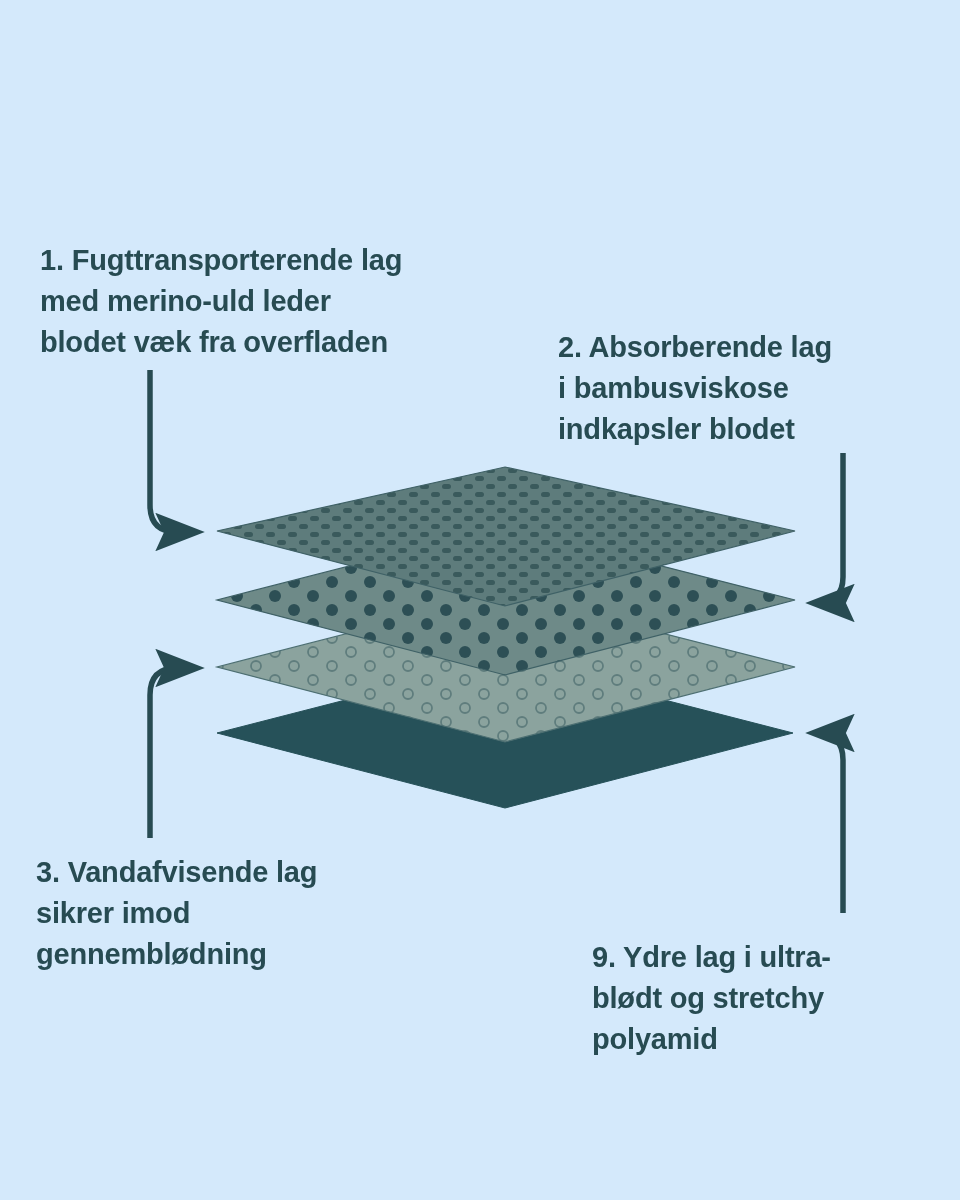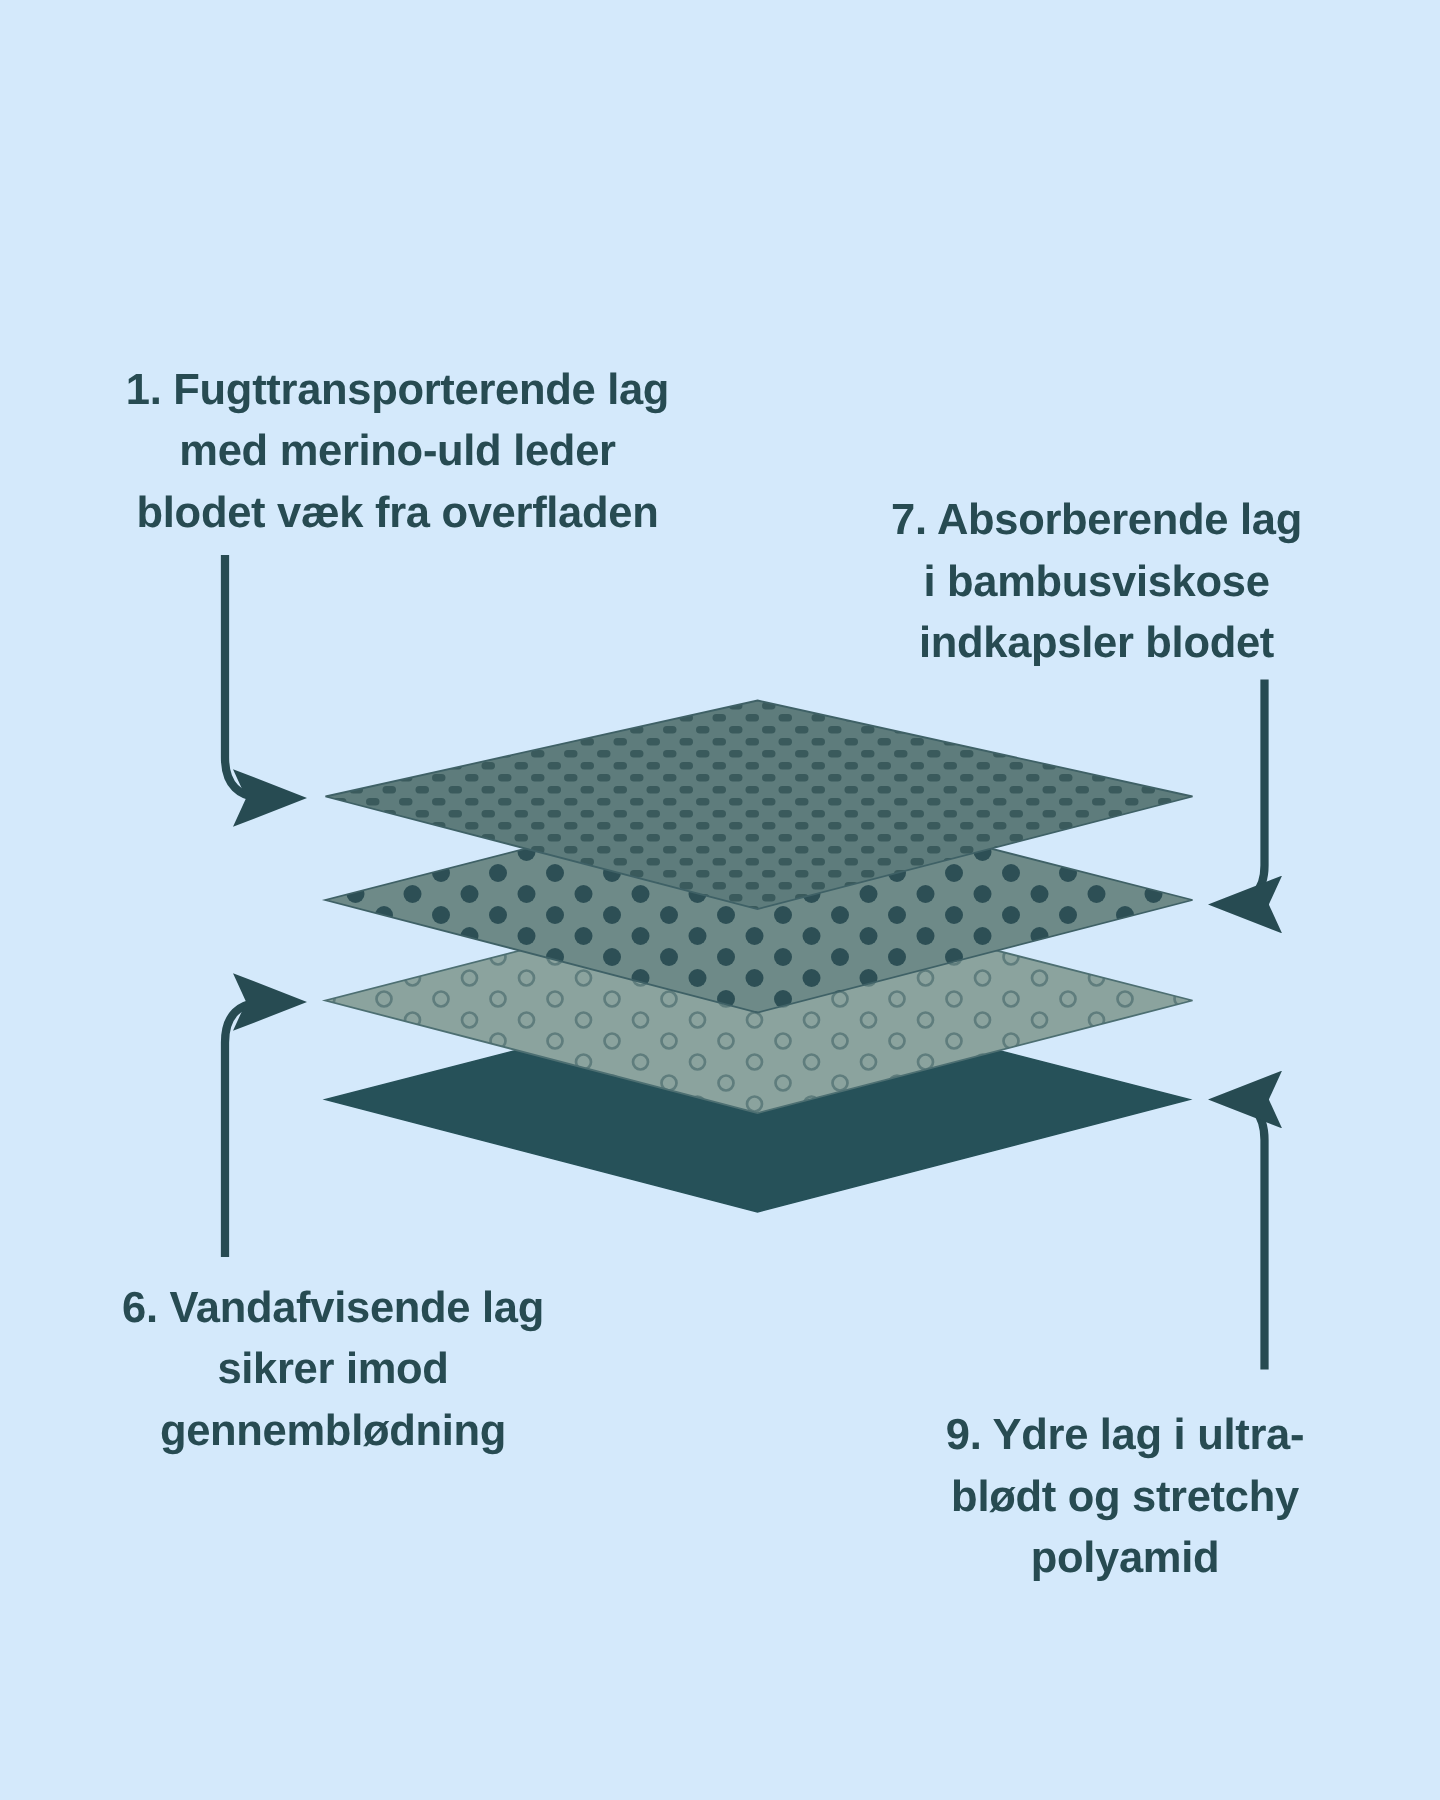--- a/index.html
+++ b/index.html
@@ -19,21 +19,21 @@
     inset: 0;
     width: 960px;
     height: 1200px;
   }
   .label {
     position: absolute;
     color: #274b52;
     font-weight: bold;
     font-size: 29px;
     line-height: 1.42;
-    text-align: center;
+    text-align: left;
     letter-spacing: -0.2px;
     white-space: pre-line;
   }
   #label-1 {
     left: 40px;
     top: 240px;
     width: 450px;
   }
   #label-2 {
     left: 558px;
@@ -103,25 +103,25 @@
 
     <path d="M150,838 L150,695 Q150,668 177,668 L196,668" fill="none" stroke="#274b52" stroke-width="5.5" stroke-linecap="butt" marker-end="url(#arrowhead-r)"></path>
 
     <path d="M843,913 L843,760 Q843,733 816,733 L814,733" fill="none" stroke="#274b52" stroke-width="5.5" stroke-linecap="butt" marker-end="url(#arrowhead-r)"></path>
   </svg>
 
   <div class="label" id="label-1">1.  Fugttransporterende lag
 med merino-uld leder
 blodet væk fra overfladen</div>
 
-  <div class="label" id="label-2">7. Absorberende lag
+  <div class="label" id="label-2">2. Absorberende lag
 i bambusviskose
 indkapsler blodet</div>
 
-  <div class="label" id="label-3">6. Vandafvisende lag
+  <div class="label" id="label-3">3. Vandafvisende lag
 sikrer imod
 gennemblødning</div>
 
   <div class="label" id="label-4">9. Ydre lag i ultra-
 blødt og stretchy
 polyamid</div>
 
 </div>
 
 </body></html>

